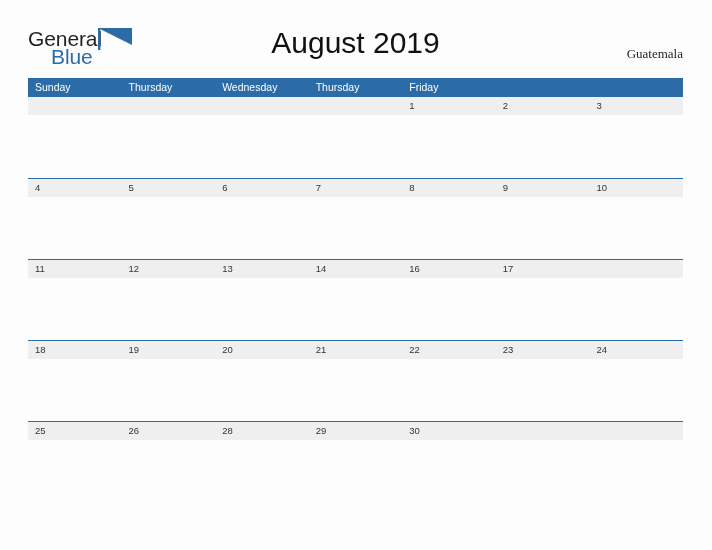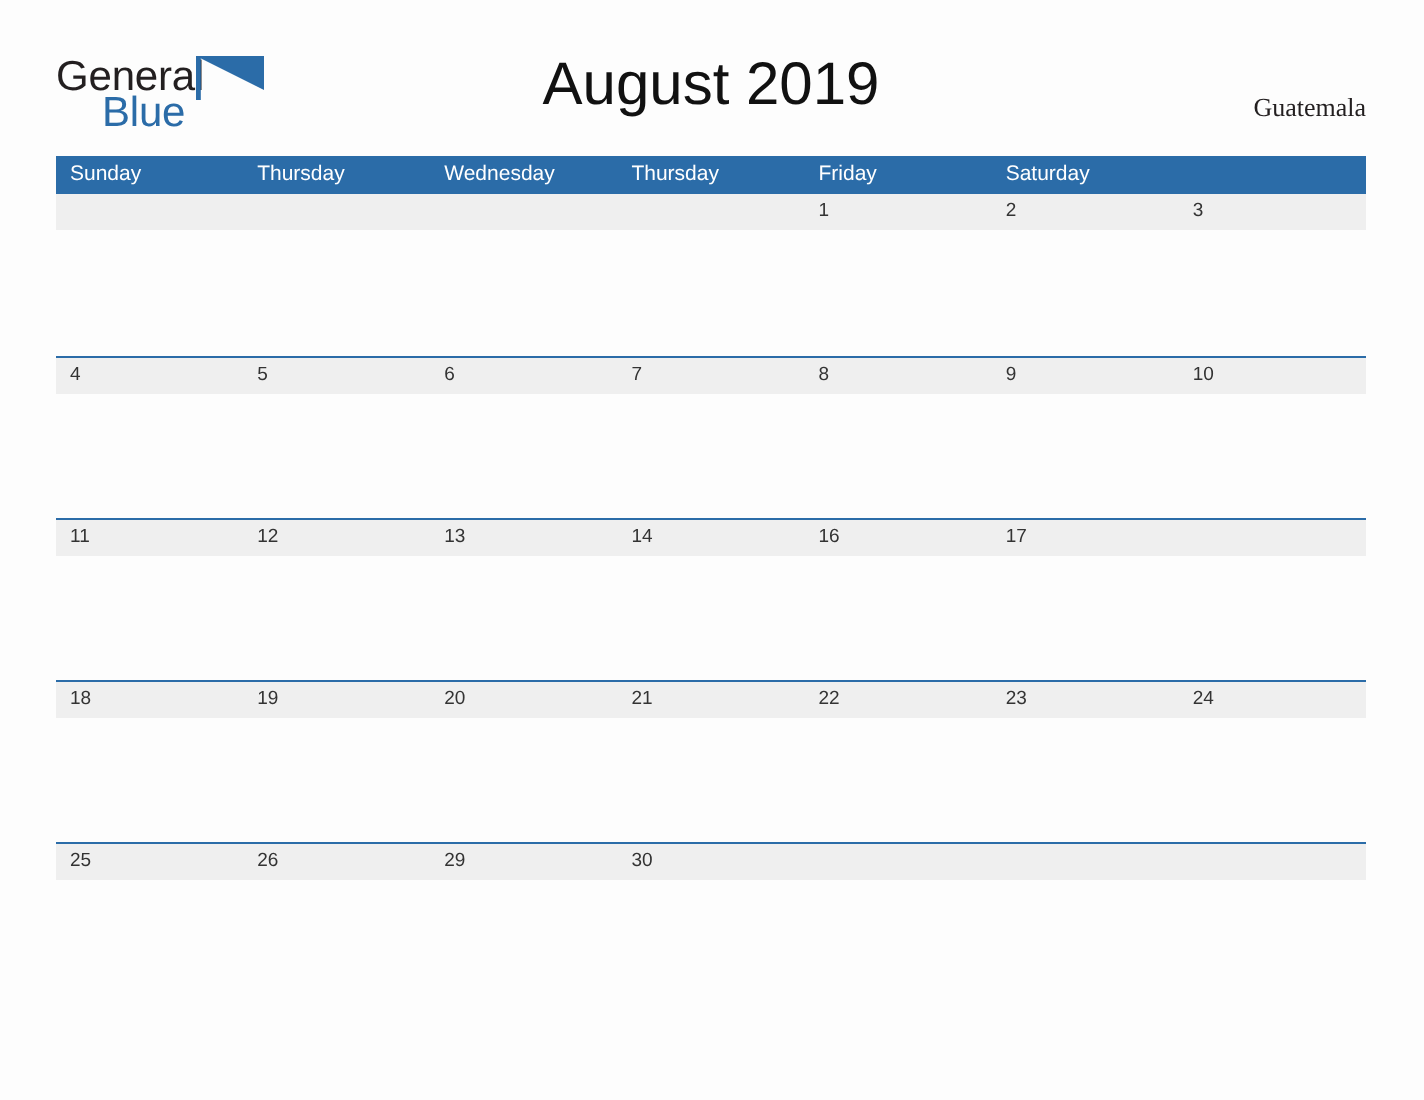--- a/index.html
+++ b/index.html
@@ -183,21 +183,20 @@
   </div>
 
   <div class="calendar">
 
     <div class="weekday-row">
       <div class="weekday-cell">Sunday</div>
       <div class="weekday-cell">Thursday</div>
       <div class="weekday-cell">Wednesday</div>
       <div class="weekday-cell">Thursday</div>
       <div class="weekday-cell">Friday</div>
-      <div class="weekday-cell">Saturday</div>
     </div>
 
     <div class="week-row">
       <div class="date-band">
         <div class="date-cell"></div>
         <div class="date-cell"></div>
         <div class="date-cell"></div>
         <div class="date-cell"></div>
         <div class="date-cell">1</div>
         <div class="date-cell">2</div>
@@ -273,20 +272,21 @@
         <div class="note-cell"></div>
         <div class="note-cell"></div>
         <div class="note-cell"></div>
       </div>
     </div>
 
     <div class="week-row with-rule">
       <div class="date-band">
         <div class="date-cell">25</div>
         <div class="date-cell">26</div>
+        <div class="date-cell">28</div>
         <div class="date-cell">29</div>
         <div class="date-cell">30</div>
       </div>
       <div class="note-band">
         <div class="note-cell"></div>
         <div class="note-cell"></div>
         <div class="note-cell"></div>
         <div class="note-cell"></div>
         <div class="note-cell"></div>
         <div class="note-cell"></div>

